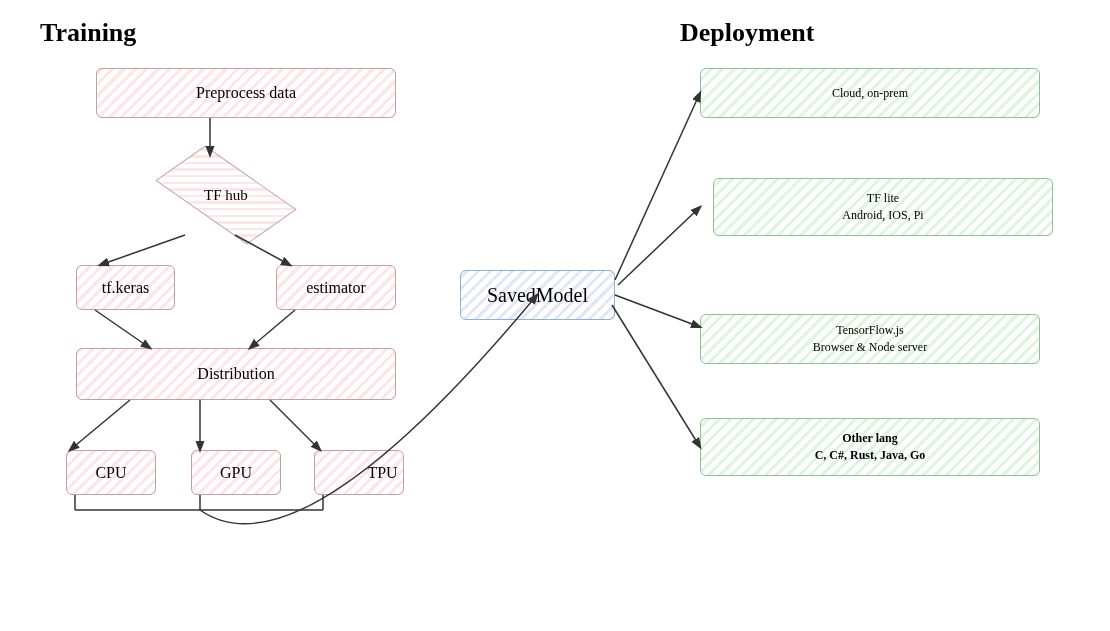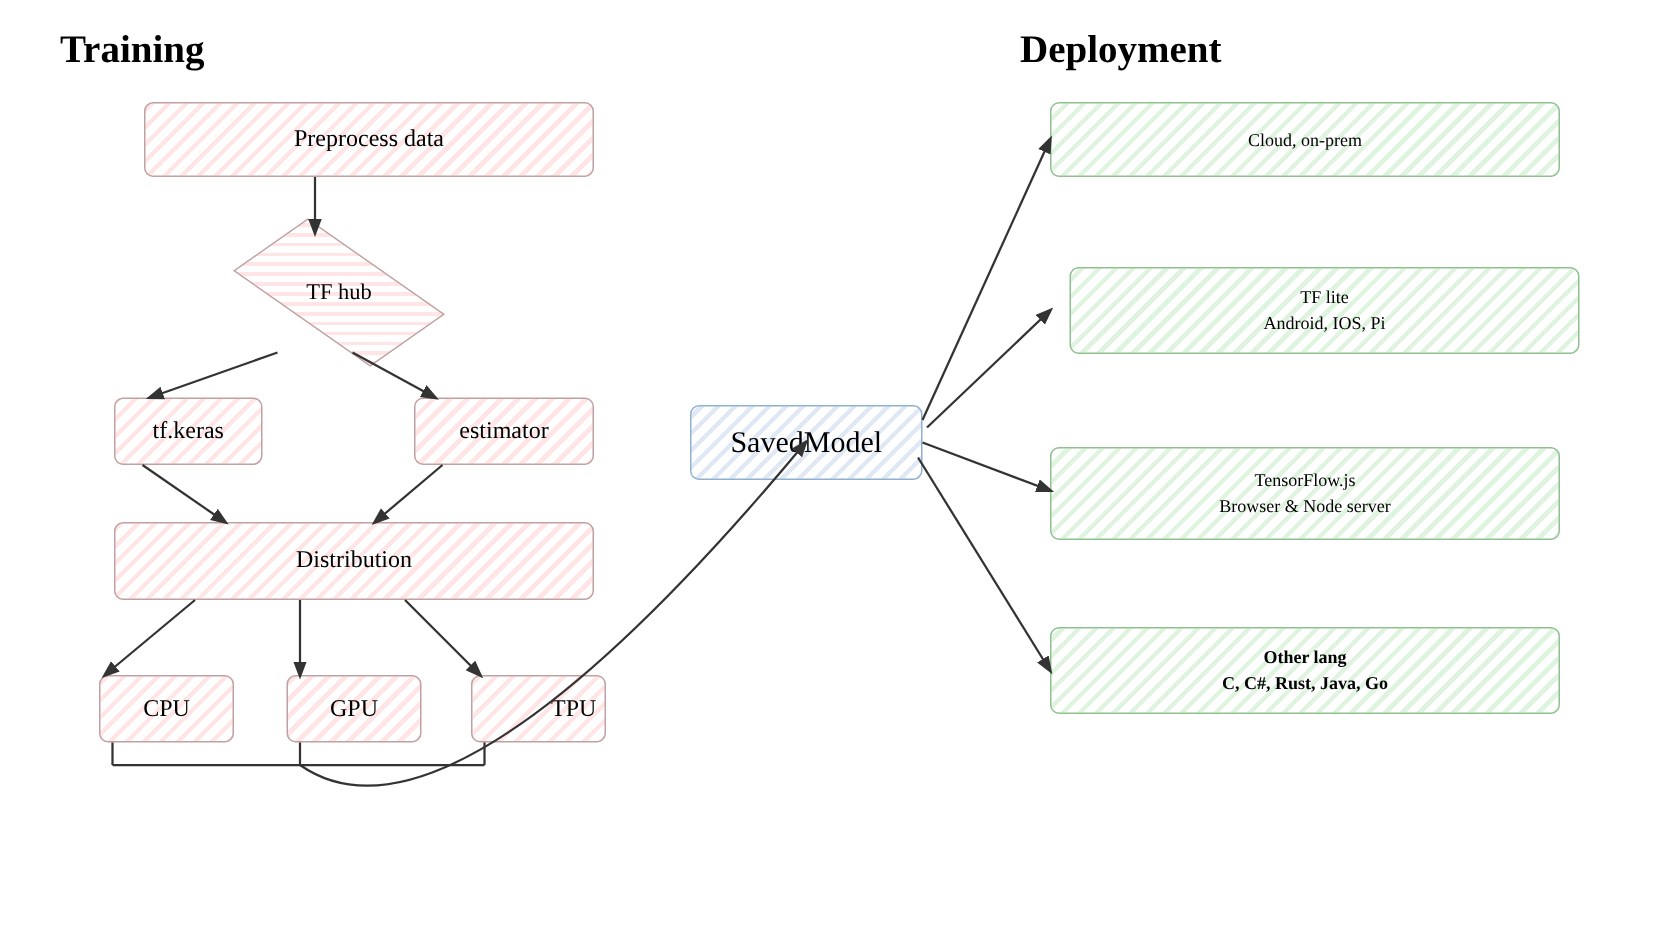--- a/index.html
+++ b/index.html
@@ -152,21 +152,21 @@
 
   <div class="box-green" style="left: 700px; top: 68px; width: 340px; height: 50px;">Cloud, on-prem</div>
 
   <div class="box-green" style="left: 700px; top: 178px; width: 340px; height: 58px; margin-left: 13px;">
     <div style="text-align:center; line-height:1.4;">
       <div>TF lite</div>
       <div>Android, IOS, Pi</div>
     </div>
   </div>
 
-  <div class="box-green" style="left: 700px; top: 298px; width: 340px; height: 62px;">
+  <div class="box-green" style="left: 700px; top: 314px; width: 340px; height: 50px;">
     <div style="text-align:center; line-height:1.4;">
       <div>TensorFlow.js</div>
       <div>Browser &amp; Node server</div>
     </div>
   </div>
 
   <div class="box-green" style="left: 700px; top: 418px; width: 340px; height: 58px; font-weight: bold;">
     <div style="text-align:center; line-height:1.4;">
       <div>Other lang</div>
       <div>C, C#, Rust, Java, Go</div>

